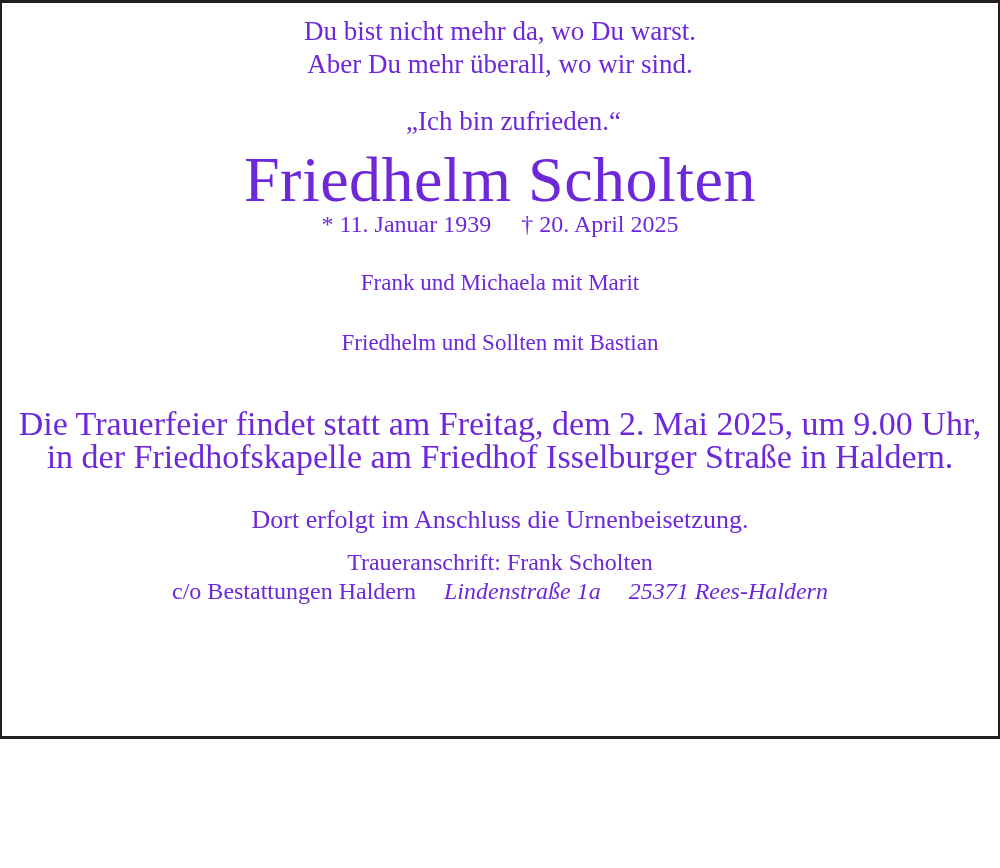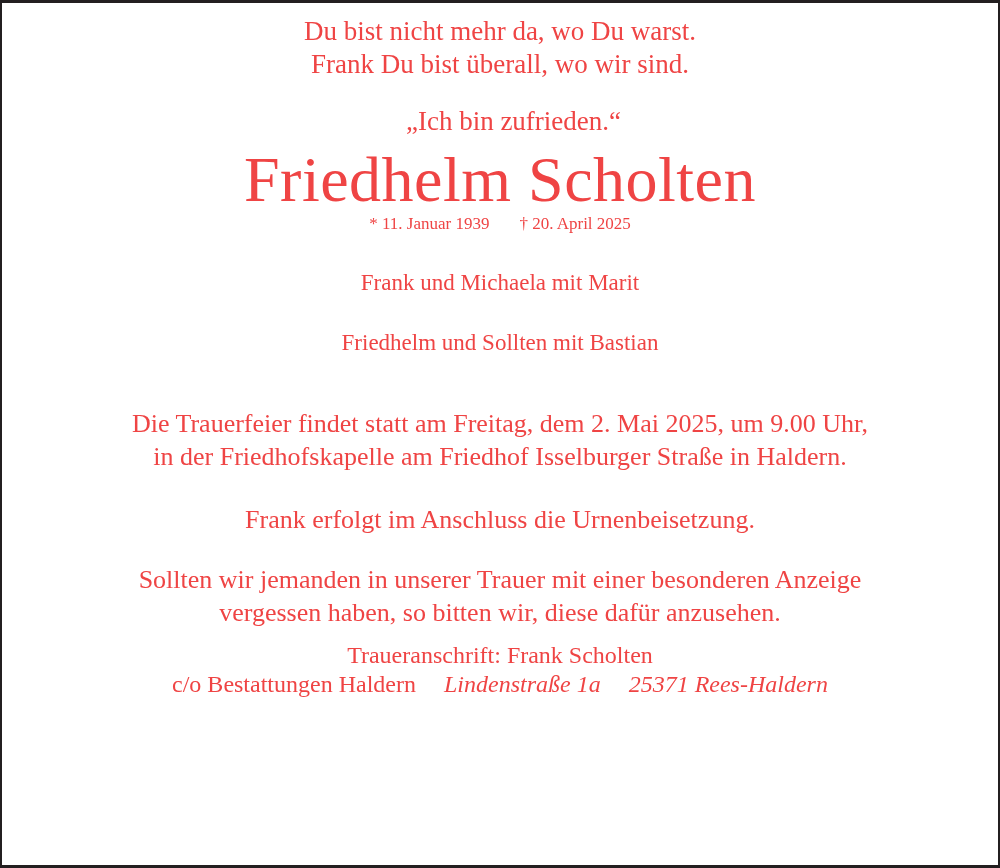--- a/index.html
+++ b/index.html
@@ -3,80 +3,76 @@
 <meta charset="utf-8">
 <style>
   html, body {
     margin: 0;
     padding: 0;
     background: #ffffff;
   }
   .notice {
     position: relative;
     width: 1000px;
-    height: 868px;
+    height: 739px;
     box-sizing: border-box;
     background: #ffffff;
     border-top: 3px solid #231f20;
     border-bottom: 3px solid #231f20;
     border-left: 2px solid #231f20;
     border-right: 2px solid #231f20;
     font-family: "Liberation Serif", "DejaVu Serif", serif;
-    color: #ef4444;
+    color: #6d28d9;
     text-align: center;
     overflow: hidden;
   }
   .line { white-space: nowrap; }
 
   .quote-block { padding-top: 12px; font-size: 27px; line-height: 33px; }
   .motto       { margin-top: 24px;  font-size: 27px; line-height: 33px; padding-left: 27px; }
   .deceased-name { margin-top: 13px; font-size: 64px; line-height: 57px; letter-spacing: 0.5px; }
-  .dates       { margin-top: 1px;   font-size: 17px; line-height: 30px; }
+  .dates       { margin-top: 1px;   font-size: 24px; line-height: 30px; }
   .dates .death-date { margin-left: 30px; }
   .in-liebe    { margin-top: 36px;  font-size: 27px; line-height: 33px; }
   .mourner     { margin-top: 27px;  font-size: 23px; line-height: 33px; }
-  .service-block { margin-top: 48px; font-size: 26px; line-height: 33px; }
+  .service-block { margin-top: 48px; font-size: 34px; line-height: 33px; }
   .urn-line    { margin-top: 30px;  font-size: 26px; line-height: 33px; }
   .apology-block { margin-top: 27px; font-size: 26px; line-height: 33px; }
   .address-block { margin-top: 12px; font-size: 24px; line-height: 29px; }
   .address-row span + span { margin-left: 28px; font-style: italic; }
 </style>
 </head>
 <body>
 
 <div class="notice">
 
   <div class="quote-block">
     <div class="line">Du bist nicht mehr da, wo Du warst.</div>
-    <div class="line">Frank Du bist überall, wo wir sind.</div>
+    <div class="line">Aber Du mehr überall, wo wir sind.</div>
   </div>
 
   <div class="motto line">„Ich bin zufrieden.“</div>
 
   <div class="deceased-name line">Friedhelm Scholten</div>
 
   <div class="dates line">
     <span>* 11. Januar 1939</span><span class="death-date">† 20. April 2025</span>
   </div>
 
 
   <div class="mourner line">Frank und Michaela mit Marit</div>
   <div class="mourner line">Friedhelm und Sollten mit Bastian</div>
 
   <div class="service-block">
     <div class="line">Die Trauerfeier findet statt am Freitag, dem 2. Mai 2025, um 9.00 Uhr,</div>
     <div class="line">in der Friedhofskapelle am Friedhof Isselburger Straße in Haldern.</div>
   </div>
 
-  <div class="urn-line line">Frank erfolgt im Anschluss die Urnenbeisetzung.</div>
+  <div class="urn-line line">Dort erfolgt im Anschluss die Urnenbeisetzung.</div>
 
-  <div class="apology-block">
-    <div class="line">Sollten wir jemanden in unserer Trauer mit einer besonderen Anzeige</div>
-    <div class="line">vergessen haben, so bitten wir, diese dafür anzusehen.</div>
-  </div>
 
   <div class="address-block">
     <div class="line">Traueranschrift: Frank Scholten</div>
     <div class="line address-row">
       <span>c/o Bestattungen Haldern</span><span>Lindenstraße 1a</span><span>25371 Rees-Haldern</span>
     </div>
   </div>
 
 </div>
 

